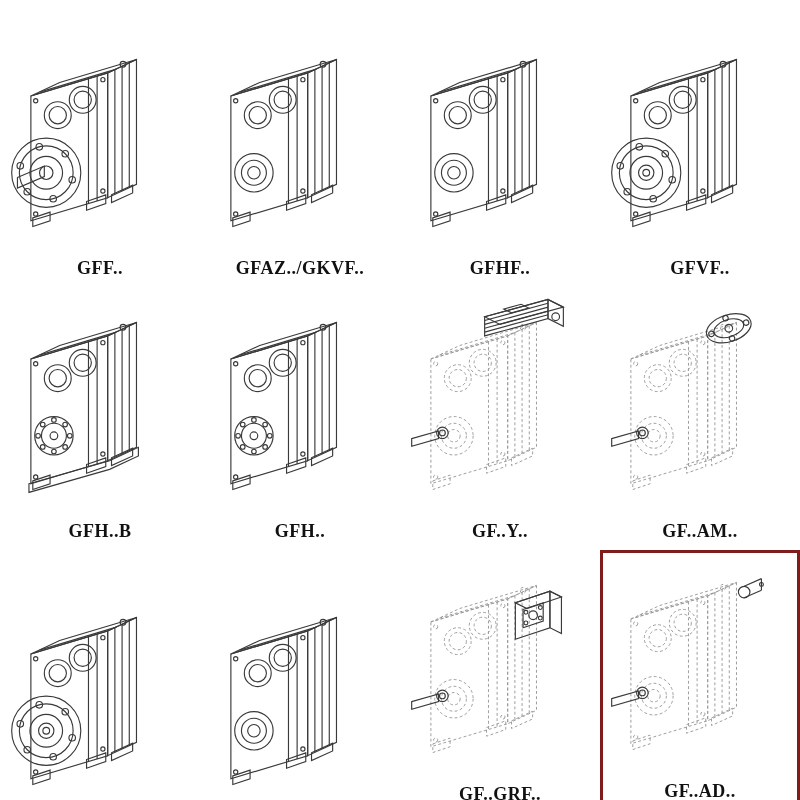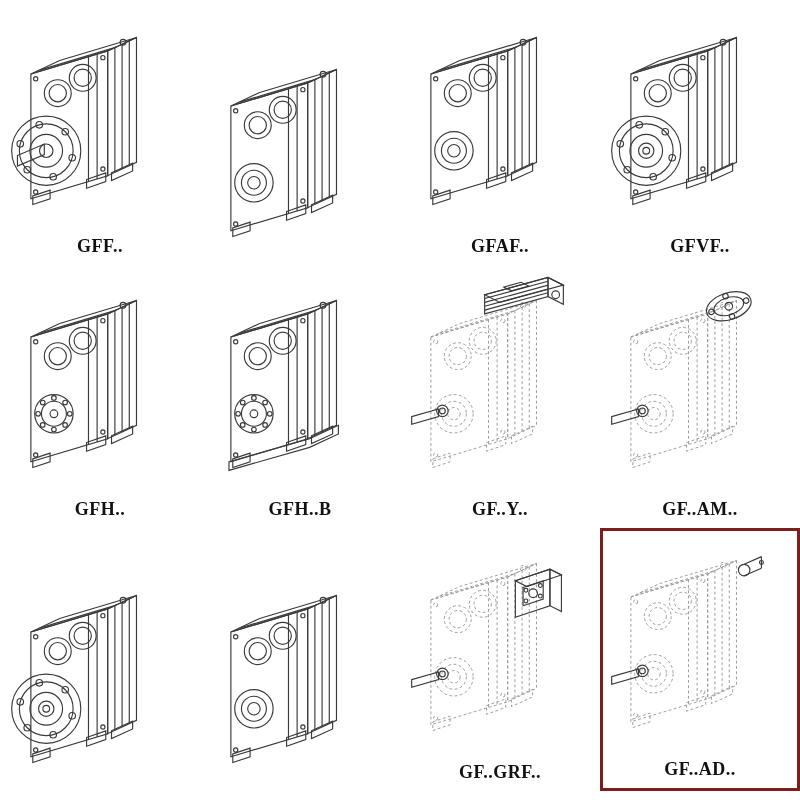--- a/index.html
+++ b/index.html
@@ -1,17 +1,17 @@
 <!DOCTYPE html>
 <html><head>
 <meta charset="utf-8">
 <style>
   html,body{margin:0;padding:0;background:#ffffff;}
   body{width:800px;height:800px;font-family:"Liberation Serif",serif;}
-  .page{width:684px;height:800px;box-sizing:border-box;padding-top:2px;background:#fff;}
+  .page{width:684px;height:800px;box-sizing:border-box;padding-top:24px;background:#fff;}
   .grid{display:grid;grid-template-columns:repeat(4,200px);grid-template-rows:repeat(3,263px);}
   .cell{display:flex;flex-direction:column;align-items:center;justify-content:flex-end;margin:0;box-sizing:border-box;}
   svg.drawing{width:192px;height:224px;display:block;}
   .label{font-weight:700;font-size:18px;letter-spacing:.5px;color:#111;text-align:center;height:32px;line-height:26px;white-space:nowrap;}
   .cell.boxed{border:3px solid #7f1d1d;}
 </style>
 </head>
 <body>
 
 <div class="page">
@@ -82,20 +82,21 @@
             <circle cx="56" cy="86" r="14"></circle>
             <circle cx="56" cy="86" r="9"></circle>
             <circle cx="82" cy="70" r="14"></circle>
             <circle cx="82" cy="70" r="9"></circle>
             <circle cx="52" cy="146" r="20"></circle>
             <circle cx="52" cy="146" r="13"></circle>
             <circle cx="52" cy="146" r="6.5"></circle>
           </g>
           <g fill="none" stroke="#3a3a3a" stroke-width="1.2"></g>
         </svg>
+      <figcaption class="label">GFAZ../GKVF..</figcaption>
     </figure>
 
     <figure class="cell">
       <svg class="drawing" viewBox="0 0 200 230">
           <g fill="none" stroke="#3a3a3a" stroke-width="1.2">
             <path d="M28,66 L108,42 L108,172 L28,196 Z"></path>
             <path d="M28,66 L58,52 L138,28 L108,42 Z"></path>
             <path d="M108,42 L138,28 L138,158 L108,172 Z"></path>
             <path d="M37,62 L117,38"></path>
             <line x1="115.5" y1="38.5" x2="115.5" y2="168.5"></line>
@@ -114,21 +115,21 @@
             <circle cx="56" cy="86" r="14"></circle>
             <circle cx="56" cy="86" r="9"></circle>
             <circle cx="82" cy="70" r="14"></circle>
             <circle cx="82" cy="70" r="9"></circle>
             <circle cx="52" cy="146" r="20"></circle>
             <circle cx="52" cy="146" r="13"></circle>
             <circle cx="52" cy="146" r="6.5"></circle>
           </g>
           <g fill="none" stroke="#3a3a3a" stroke-width="1.2"></g>
         </svg>
-      <figcaption class="label">GFAF..</figcaption>
+      <figcaption class="label">GFHF..</figcaption>
     </figure>
 
     <figure class="cell">
       <svg class="drawing" viewBox="0 0 200 230">
           <g fill="none" stroke="#3a3a3a" stroke-width="1.2">
             <path d="M28,66 L108,42 L108,172 L28,196 Z"></path>
             <path d="M28,66 L58,52 L138,28 L108,42 Z"></path>
             <path d="M108,42 L138,28 L138,158 L108,172 Z"></path>
             <path d="M37,62 L117,38"></path>
             <line x1="115.5" y1="38.5" x2="115.5" y2="168.5"></line>
@@ -194,24 +195,25 @@
             <circle cx="52" cy="146" r="13"></circle>
             <circle cx="68.5" cy="146" r="2.4"></circle>
             <circle cx="63.667261889578036" cy="157.66726188957804" r="2.4"></circle>
             <circle cx="52" cy="162.5" r="2.4"></circle>
             <circle cx="40.33273811042197" cy="157.66726188957804" r="2.4"></circle>
             <circle cx="35.5" cy="146" r="2.4"></circle>
             <circle cx="40.332738110421964" cy="134.33273811042196" r="2.4"></circle>
             <circle cx="52" cy="129.5" r="2.4"></circle>
             <circle cx="63.66726188957803" cy="134.33273811042196" r="2.4"></circle>
             <circle cx="52" cy="146" r="4"></circle>
+            <path d="M26,196 L110,172 L140,158 L140,167 L110,181 L26,205 Z"></path>
           </g>
           <g fill="none" stroke="#3a3a3a" stroke-width="1.2"></g>
         </svg>
-      <figcaption class="label">GFH..</figcaption>
+      <figcaption class="label">GFH..B</figcaption>
     </figure>
 
     <figure class="cell">
       <svg class="drawing" viewBox="0 0 200 230">
           <g fill="none" stroke="#3a3a3a" stroke-width="1.2">
             <path d="M28,66 L108,42 L108,172 L28,196 Z"></path>
             <path d="M28,66 L58,52 L138,28 L108,42 Z"></path>
             <path d="M108,42 L138,28 L138,158 L108,172 Z"></path>
             <path d="M37,62 L117,38"></path>
             <line x1="115.5" y1="38.5" x2="115.5" y2="168.5"></line>
@@ -235,25 +237,24 @@
             <circle cx="52" cy="146" r="13"></circle>
             <circle cx="68.5" cy="146" r="2.4"></circle>
             <circle cx="63.667261889578036" cy="157.66726188957804" r="2.4"></circle>
             <circle cx="52" cy="162.5" r="2.4"></circle>
             <circle cx="40.33273811042197" cy="157.66726188957804" r="2.4"></circle>
             <circle cx="35.5" cy="146" r="2.4"></circle>
             <circle cx="40.332738110421964" cy="134.33273811042196" r="2.4"></circle>
             <circle cx="52" cy="129.5" r="2.4"></circle>
             <circle cx="63.66726188957803" cy="134.33273811042196" r="2.4"></circle>
             <circle cx="52" cy="146" r="4"></circle>
-            <path d="M26,196 L110,172 L140,158 L140,167 L110,181 L26,205 Z"></path>
           </g>
           <g fill="none" stroke="#3a3a3a" stroke-width="1.2"></g>
         </svg>
-      <figcaption class="label">GFH..B</figcaption>
+      <figcaption class="label">GFH..</figcaption>
     </figure>
 
     <figure class="cell">
       <svg class="drawing" viewBox="0 0 200 230">
           <g fill="none" stroke="#9a9a9a" stroke-width="1" stroke-dasharray="3 2.5">
             <path d="M28,66 L108,42 L108,172 L28,196 Z"></path>
             <path d="M28,66 L58,52 L138,28 L108,42 Z"></path>
             <path d="M108,42 L138,28 L138,158 L108,172 Z"></path>
             <path d="M37,62 L117,38"></path>
             <line x1="115.5" y1="38.5" x2="115.5" y2="168.5"></line>

